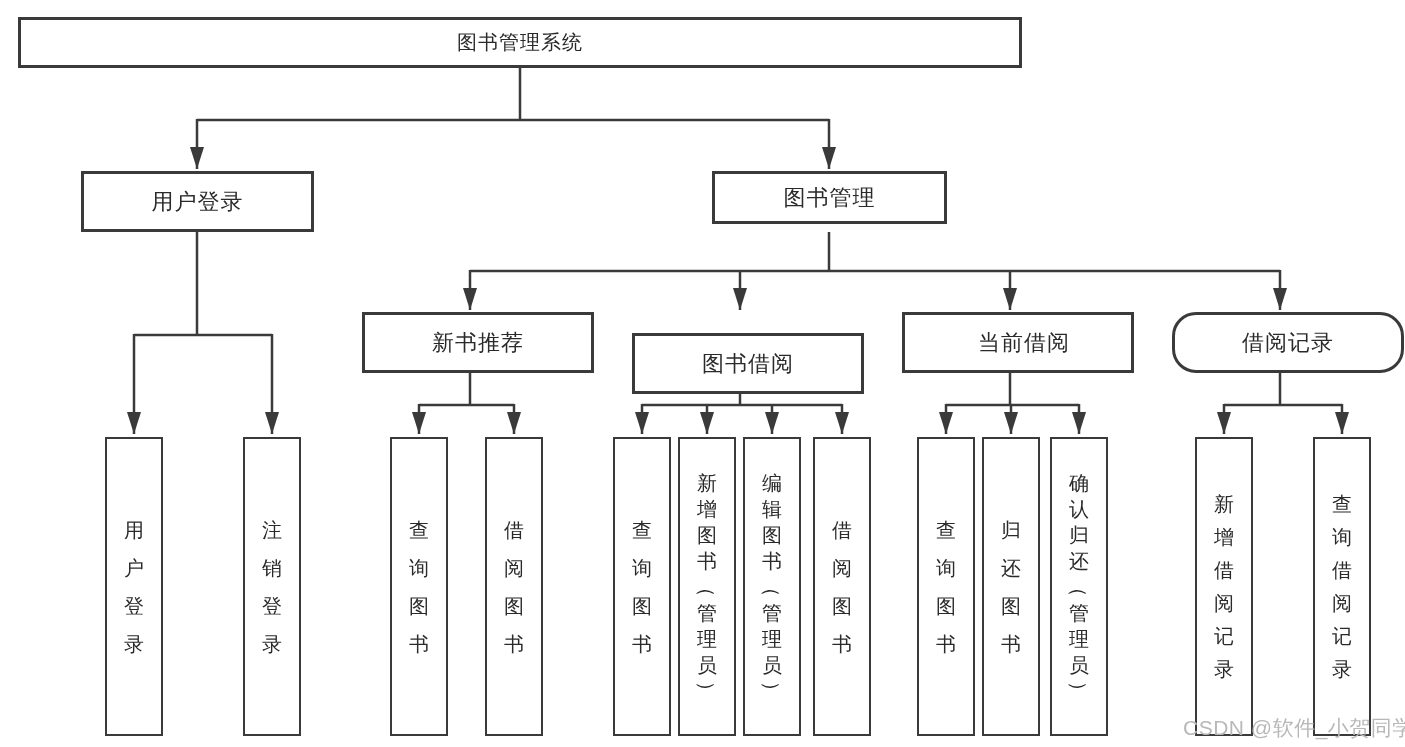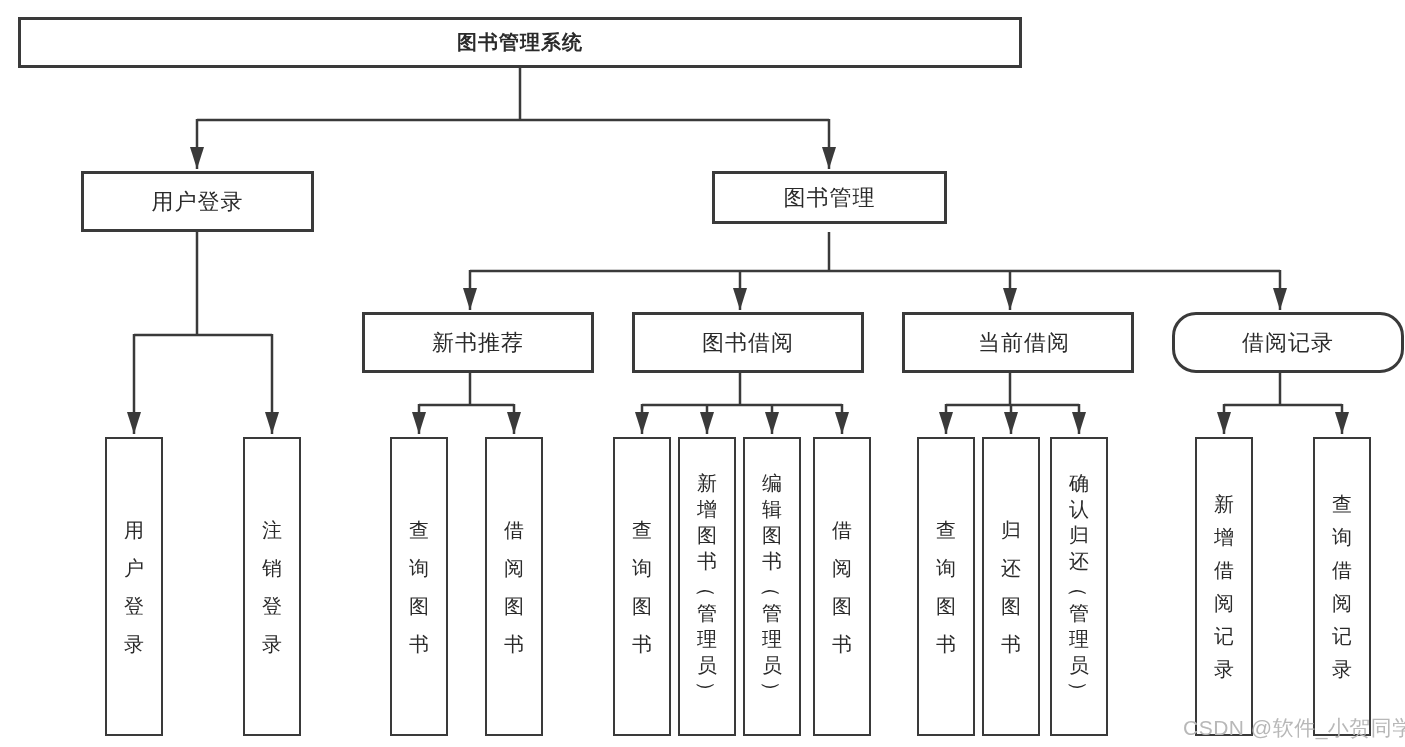--- a/index.html
+++ b/index.html
@@ -8,26 +8,26 @@
     font-family:"Liberation Sans","DejaVu Sans",sans-serif;
     color:#2a2a2a; overflow:hidden;
   }
   svg.connectors { position:absolute; left:0; top:0; z-index:0; pointer-events:none; }
   .node {
     position:absolute; background:#ffffff; border:3px solid #3a3a3a;
     display:flex; align-items:center; justify-content:center;
     z-index:1; box-sizing:border-box;
     font-size:22px; letter-spacing:1px;
   }
-  .root-node { left:18px; top:17px; width:1004px; height:51px; font-size:20px;font-weight:bold; }
+  .root-node { left:18px; top:17px; width:1004px; height:51px; font-size:20px; }
   .n-login  { left:81px;  top:171px; width:233px; height:61px; }
   .n-manage { left:712px; top:171px; width:235px; height:53px;font-family:Liberation Mono, monospace; }
   .lvl3 { top:312px; height:61px; width:232px; }
   .n-sec0 { left:362px; }
-  .n-sec1 { left:632px; }
+  .n-sec1 { left:632px;margin-top:21px; }
   .n-sec2 { left:902px;padding-left:12px; }
   .n-sec3 { left:1172px;border-radius:24px; }
   .leaf {
     position:absolute; top:437px; width:58px; height:299px;
     background:#ffffff; border:2.5px solid #3a3a3a; box-sizing:border-box;
     display:flex; flex-direction:column; align-items:center; justify-content:center;
     z-index:1; font-size:20px; letter-spacing:0;
   }
   .leaf .ch { display:block; line-height:1; }
   .leaf.gap-wide   { gap:18px; }

